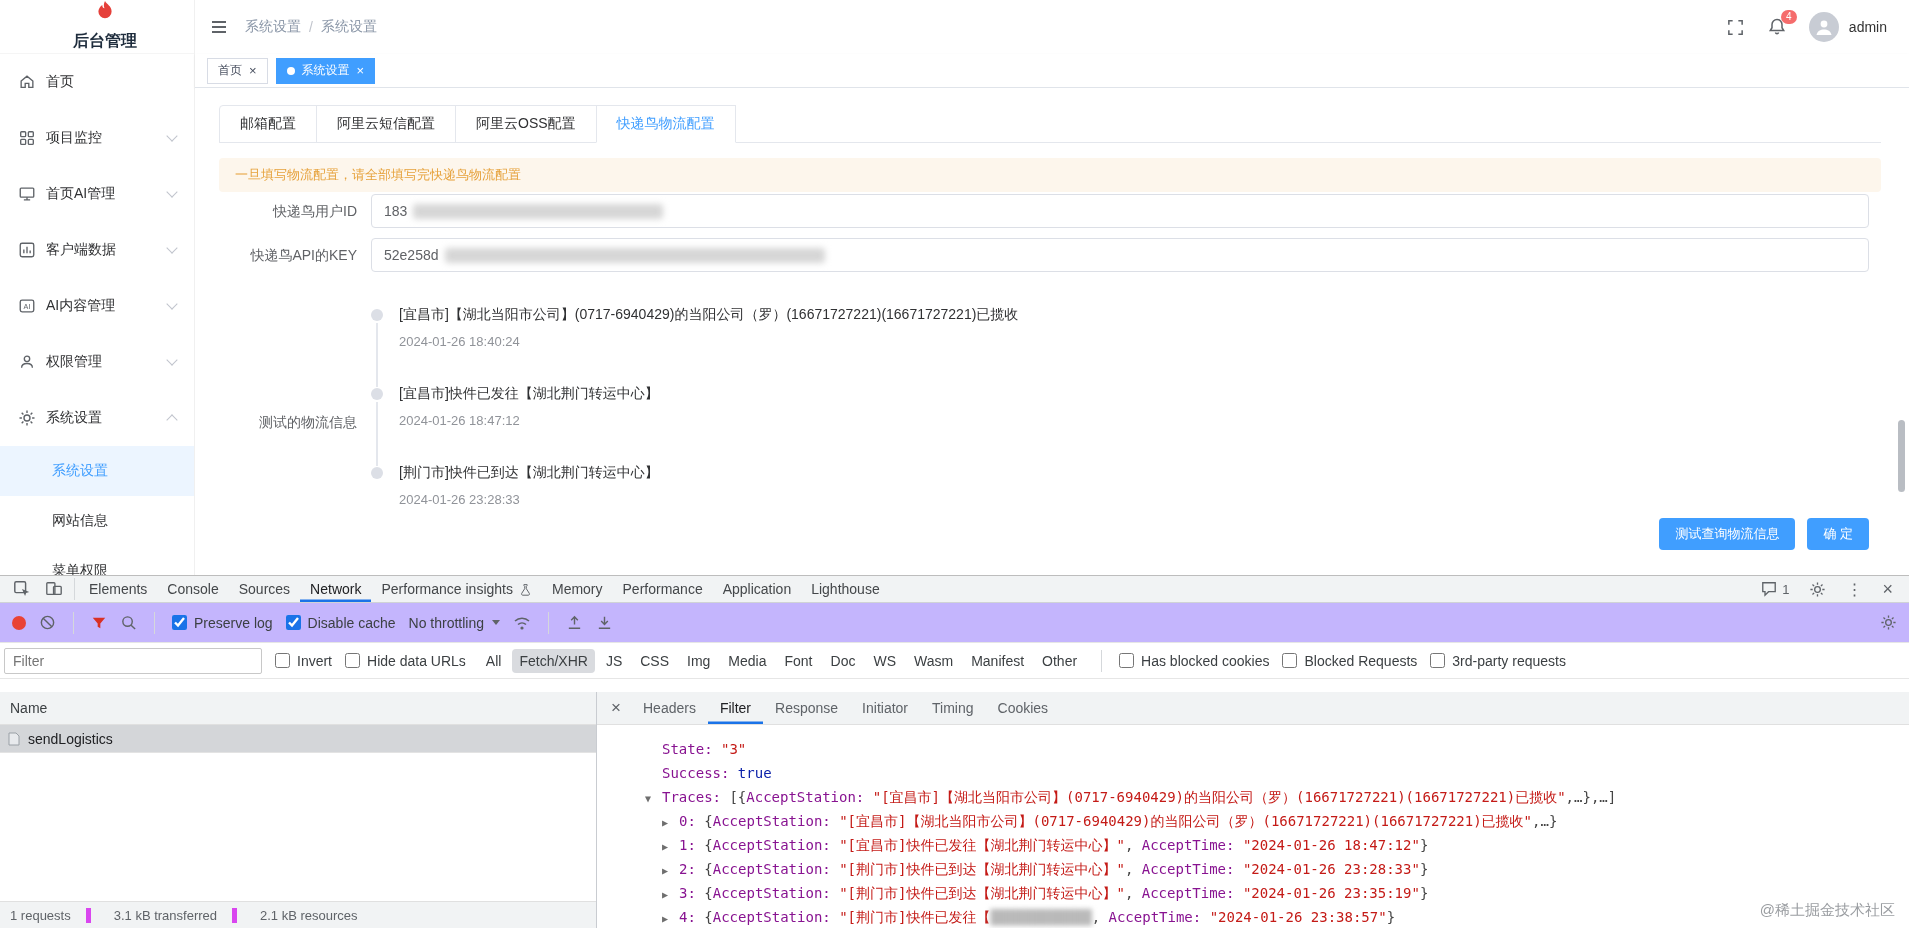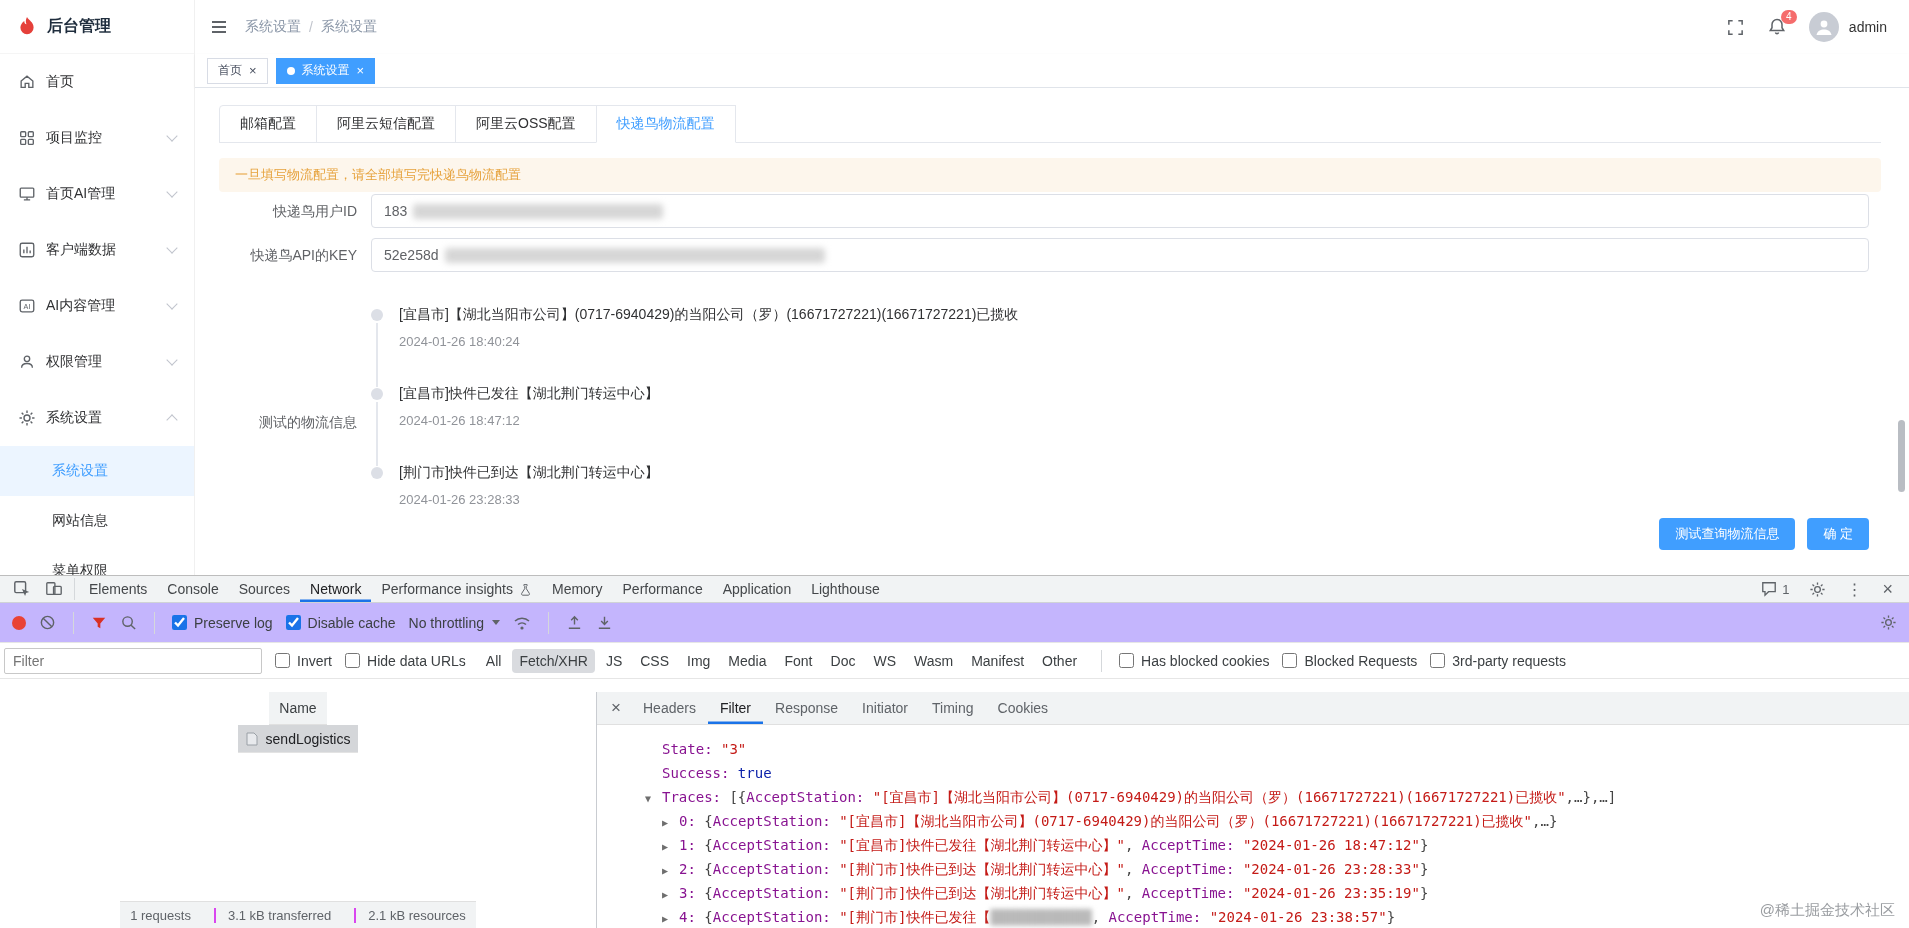--- a/index.html
+++ b/index.html
@@ -5,21 +5,21 @@
   * { box-sizing: border-box; margin: 0; padding: 0; }
   html,body { width:1909px; height:928px; overflow:hidden; }
   body { font-family:"Liberation Sans", sans-serif; background:#fff; position:relative; color:#303133; }
   svg { display:block; }
 
   
   .app { position:absolute; top:0; left:0; width:1909px; height:575px; background:#fff; overflow:hidden; }
 
   
   .sidebar { position:absolute; top:0; left:0; width:195px; height:575px; background:#fff; border-right:1px solid #f0f0f0; overflow:hidden; }
-  .logo-row { height:54px; display:flex; align-items:center; gap:9px; padding-left:16px; border-bottom:1px solid #f5f5f5; }
+  .logo-row { height:54px; display:flex; align-items:center; gap:9px; padding-left:16px; border-bottom:1px solid #f5f5f5;flex-direction:column; }
   .logo-title { font-size:16px; font-weight:bold; color:#1f2d3d; }
   .side-item { height:56px; display:flex; align-items:center; gap:10px; padding:0 18px; font-size:14px; color:#303133; cursor:pointer; }
   .side-item .sicon { color:#5f6368; flex:0 0 auto; }
   .chev { width:8px; height:8px; border-right:1.5px solid #c0c4cc; border-bottom:1.5px solid #c0c4cc; transform:rotate(45deg); margin-left:auto; margin-top:-4px; }
   .chev.up { transform:rotate(-135deg); margin-top:4px; }
   .side-sub { height:50px; display:flex; align-items:center; padding-left:52px; font-size:14px; color:#303133; cursor:pointer; }
   .side-sub.active { color:#409eff; background:#ecf5ff; }
 
   
   .app-main { position:absolute; left:195px; top:0; right:0; height:575px; }
@@ -85,26 +85,26 @@
   .caret { width:0; height:0; border-left:4px solid transparent; border-right:4px solid transparent; border-top:5px solid #5f6368; }
   .dt-toolbar .right { margin-left:auto; }
 
   .dt-filterbar { height:36px; display:flex; align-items:center; gap:13px; padding-left:4px; border-bottom:1px solid #e6e6e6; background:#fff; }
   .filter-input { width:258px; height:26px; border:1px solid #c8c8c8; border-radius:2px; font-size:14px; padding:0 8px; color:#202124; font-family:inherit; }
   .ftypes { display:flex; align-items:center; gap:4px; }
   .ftype { font-size:14px; color:#3c4043; padding:4px 7px; border-radius:4px; cursor:pointer; white-space:nowrap; }
   .ftype.sel { background:#d9dbdf; }
 
   .dt-body { position:absolute; top:116px; left:0; right:0; bottom:0; display:flex; }
-  .dt-left { width:597px; flex:0 0 597px; border-right:1px solid #c9ccd1; display:flex; flex-direction:column; background:#fff;align-items:center; }
+  .dt-left { width:597px; flex:0 0 597px; border-right:1px solid #c9ccd1; display:flex; flex-direction:column; background:#fff; }
   .dt-left-header { height:33px; background:#f1f3f4; border-bottom:1px solid #e0e0e0; display:flex; align-items:center; padding:0 10px; font-size:14px; color:#3c4043; }
   .req-row { height:28px; background:#d4d6d9; display:flex; align-items:center; gap:8px; padding:0 8px; font-size:14px; color:#202124; border-bottom:1px solid #e3e3e3; cursor:pointer; }
   .dt-left-fill { flex:1; background:#fff; }
   .dt-summary { height:27px; border-top:1px solid #e0e0e0; background:#f1f3f4; display:flex; align-items:center; padding:0 10px; font-size:13px; color:#5f6368; white-space:nowrap; }
-  .sum-item + .sum-item { margin-left:23px; padding-left:12px; border-left:2px solid #d946ef; }
+  .sum-item + .sum-item { margin-left:15px; padding-left:23px; border-left:5px solid #d946ef; }
 
   .dt-right { flex:1; min-width:0; display:flex; flex-direction:column; }
   .dt-right-header { height:33px; background:#f1f3f4; border-bottom:1px solid #e0e0e0; display:flex; align-items:center; padding:0 4px; }
   .close-x { width:30px; text-align:center; font-size:17px; color:#5f6368; cursor:pointer; }
   .detail-tab { height:100%; display:flex; align-items:center; padding:0 12px; font-size:14px; color:#5f6368; cursor:pointer; }
   .detail-tab.active { color:#202124; box-shadow:inset 0 -2.5px 0 #1a73e8; }
   .preview { flex:1; overflow:hidden; padding-top:12px; font-family:"DejaVu Sans Mono", monospace; font-size:14px; line-height:24px; white-space:pre; background:#fff; }
   .pline { height:24px; }
   .tri { display:inline-block; width:17px; font-size:10px; color:#6e6e6e; }
   .seg-key { color:#881391; }

